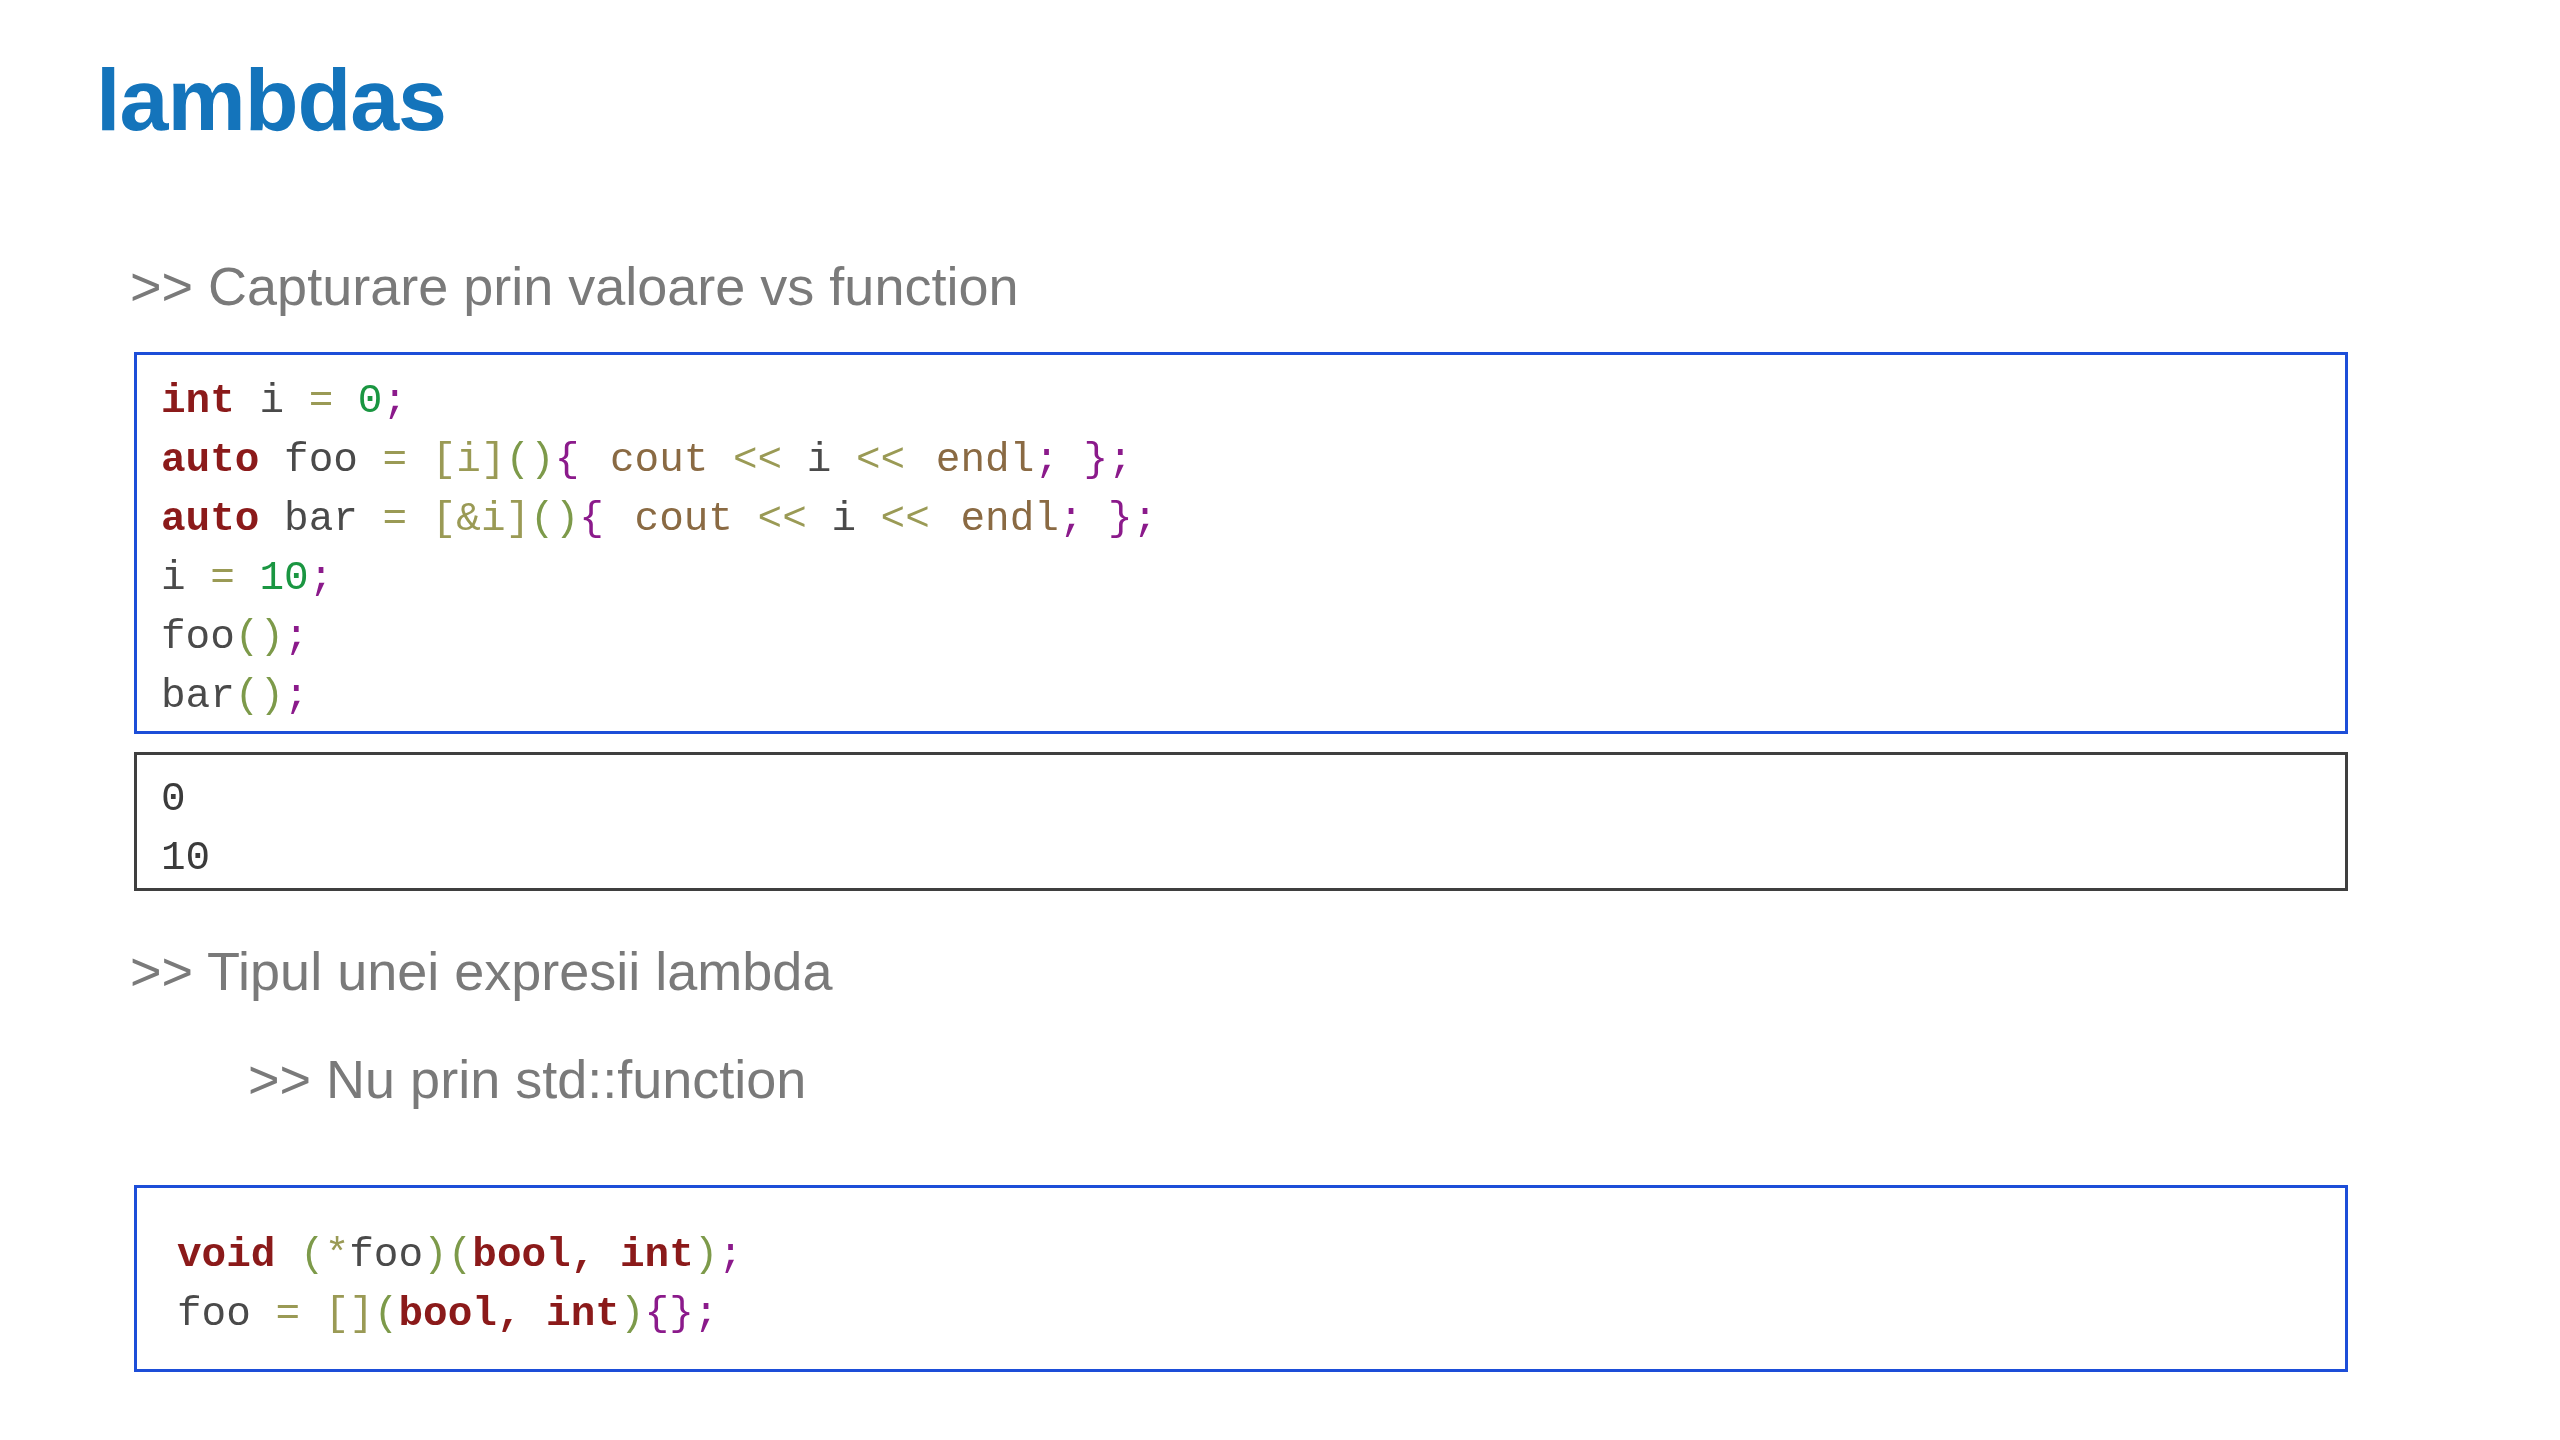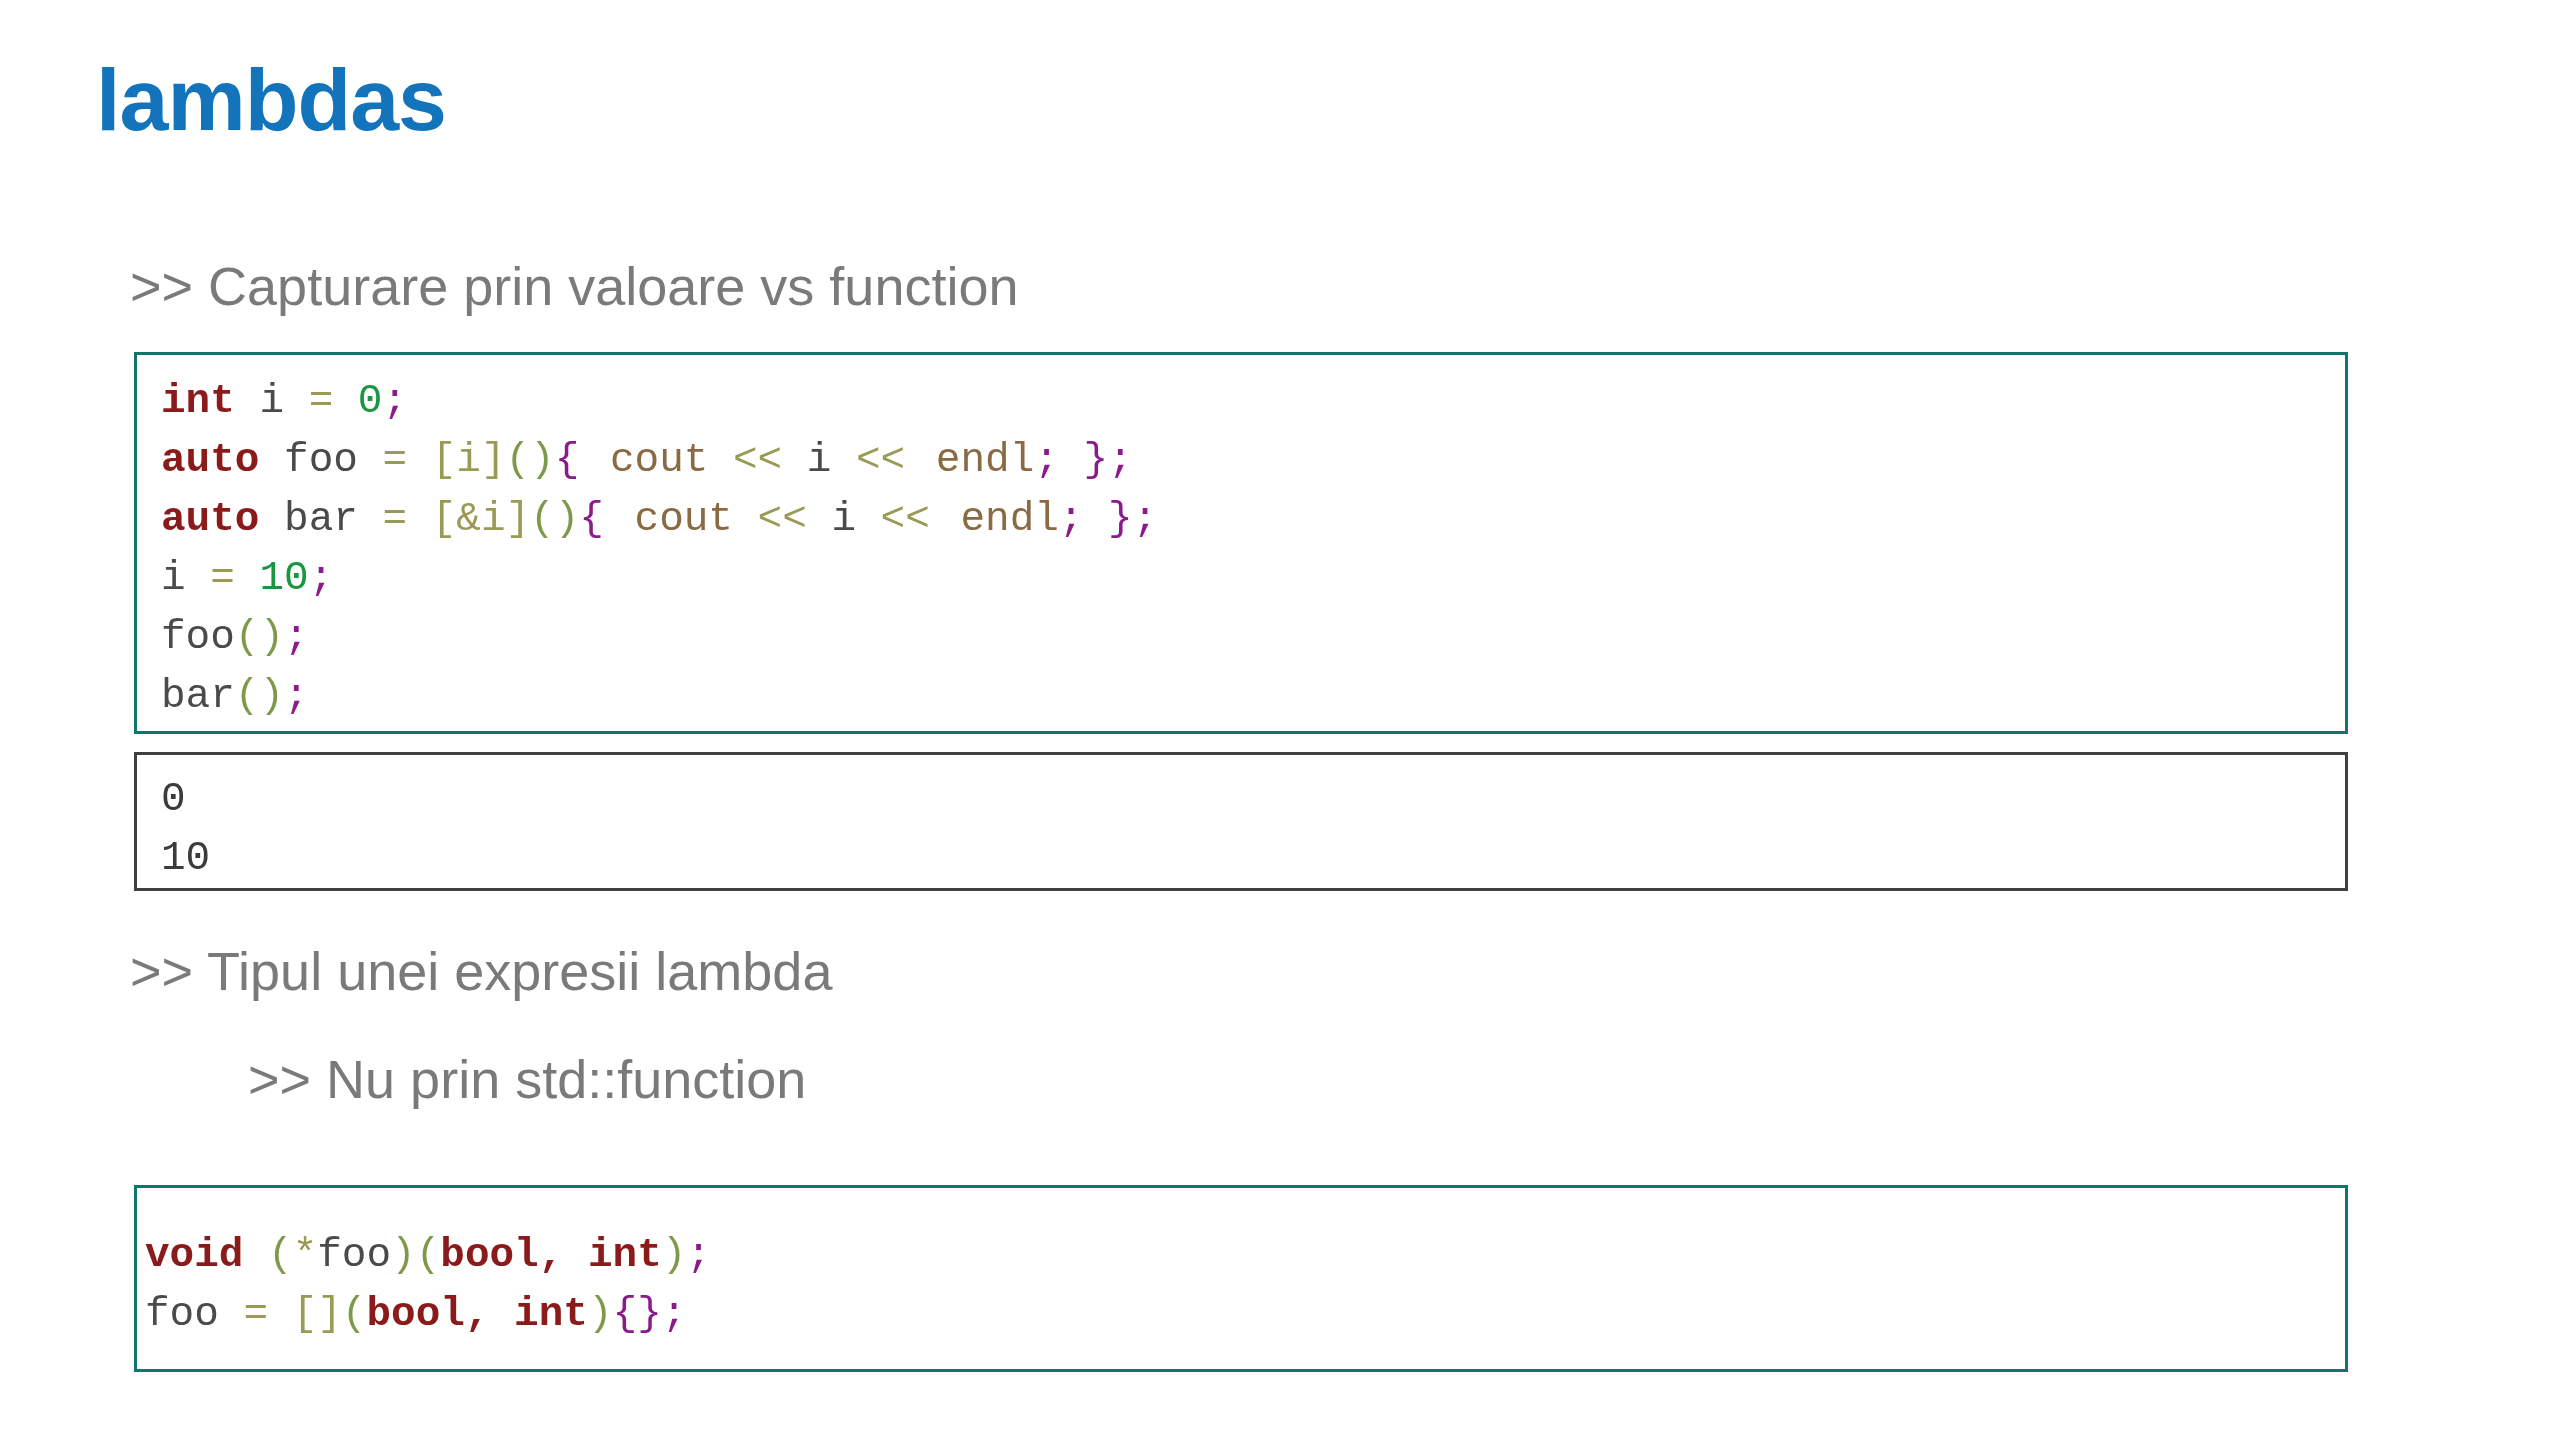--- a/index.html
+++ b/index.html
@@ -52,21 +52,21 @@
   #bullet-tipul    { top: 940px; }
   #bullet-nufunc   { top: 1048px; }
 
   
   .code-box {
     position: absolute;
     left: 134px;
     width: 2214px;
     box-sizing: border-box;
     background: #ffffff;
-    border: 3px solid #0f766e;
+    border: 3px solid #1d4ed8;
     font-family: "Liberation Mono", "DejaVu Sans Mono", monospace;
     font-size: 41px;
     line-height: 59px;
     color: #3b3b3b;
     overflow: hidden;
   }
   .code-box .code-inner {
     padding: 17px 0 17px 24px;
     white-space: pre;
   }
@@ -81,21 +81,21 @@
     border: 3px solid #3f3f3f;
   }
   #code-box-output .code-inner {
     padding: 15px 0 15px 24px;
   }
   #code-box-fnptr {
     top: 1185px;
     height: 187px;
   }
   #code-box-fnptr .code-inner {
-    padding: 38px 0 38px 8px;
+    padding: 38px 0 38px 40px;
   }
 
   
   .tok-kw    { color: #8b1a1a; font-weight: bold; }
   .tok-num   { color: #1a9641; }
   .tok-id    { color: #4a4a4a; }
   .tok-op    { color: #9a9a55; }
   .tok-semi  { color: #8b1a8b; }
   .tok-brace { color: #8b1a8b; }
   .tok-brk   { color: #9a9a55; }

